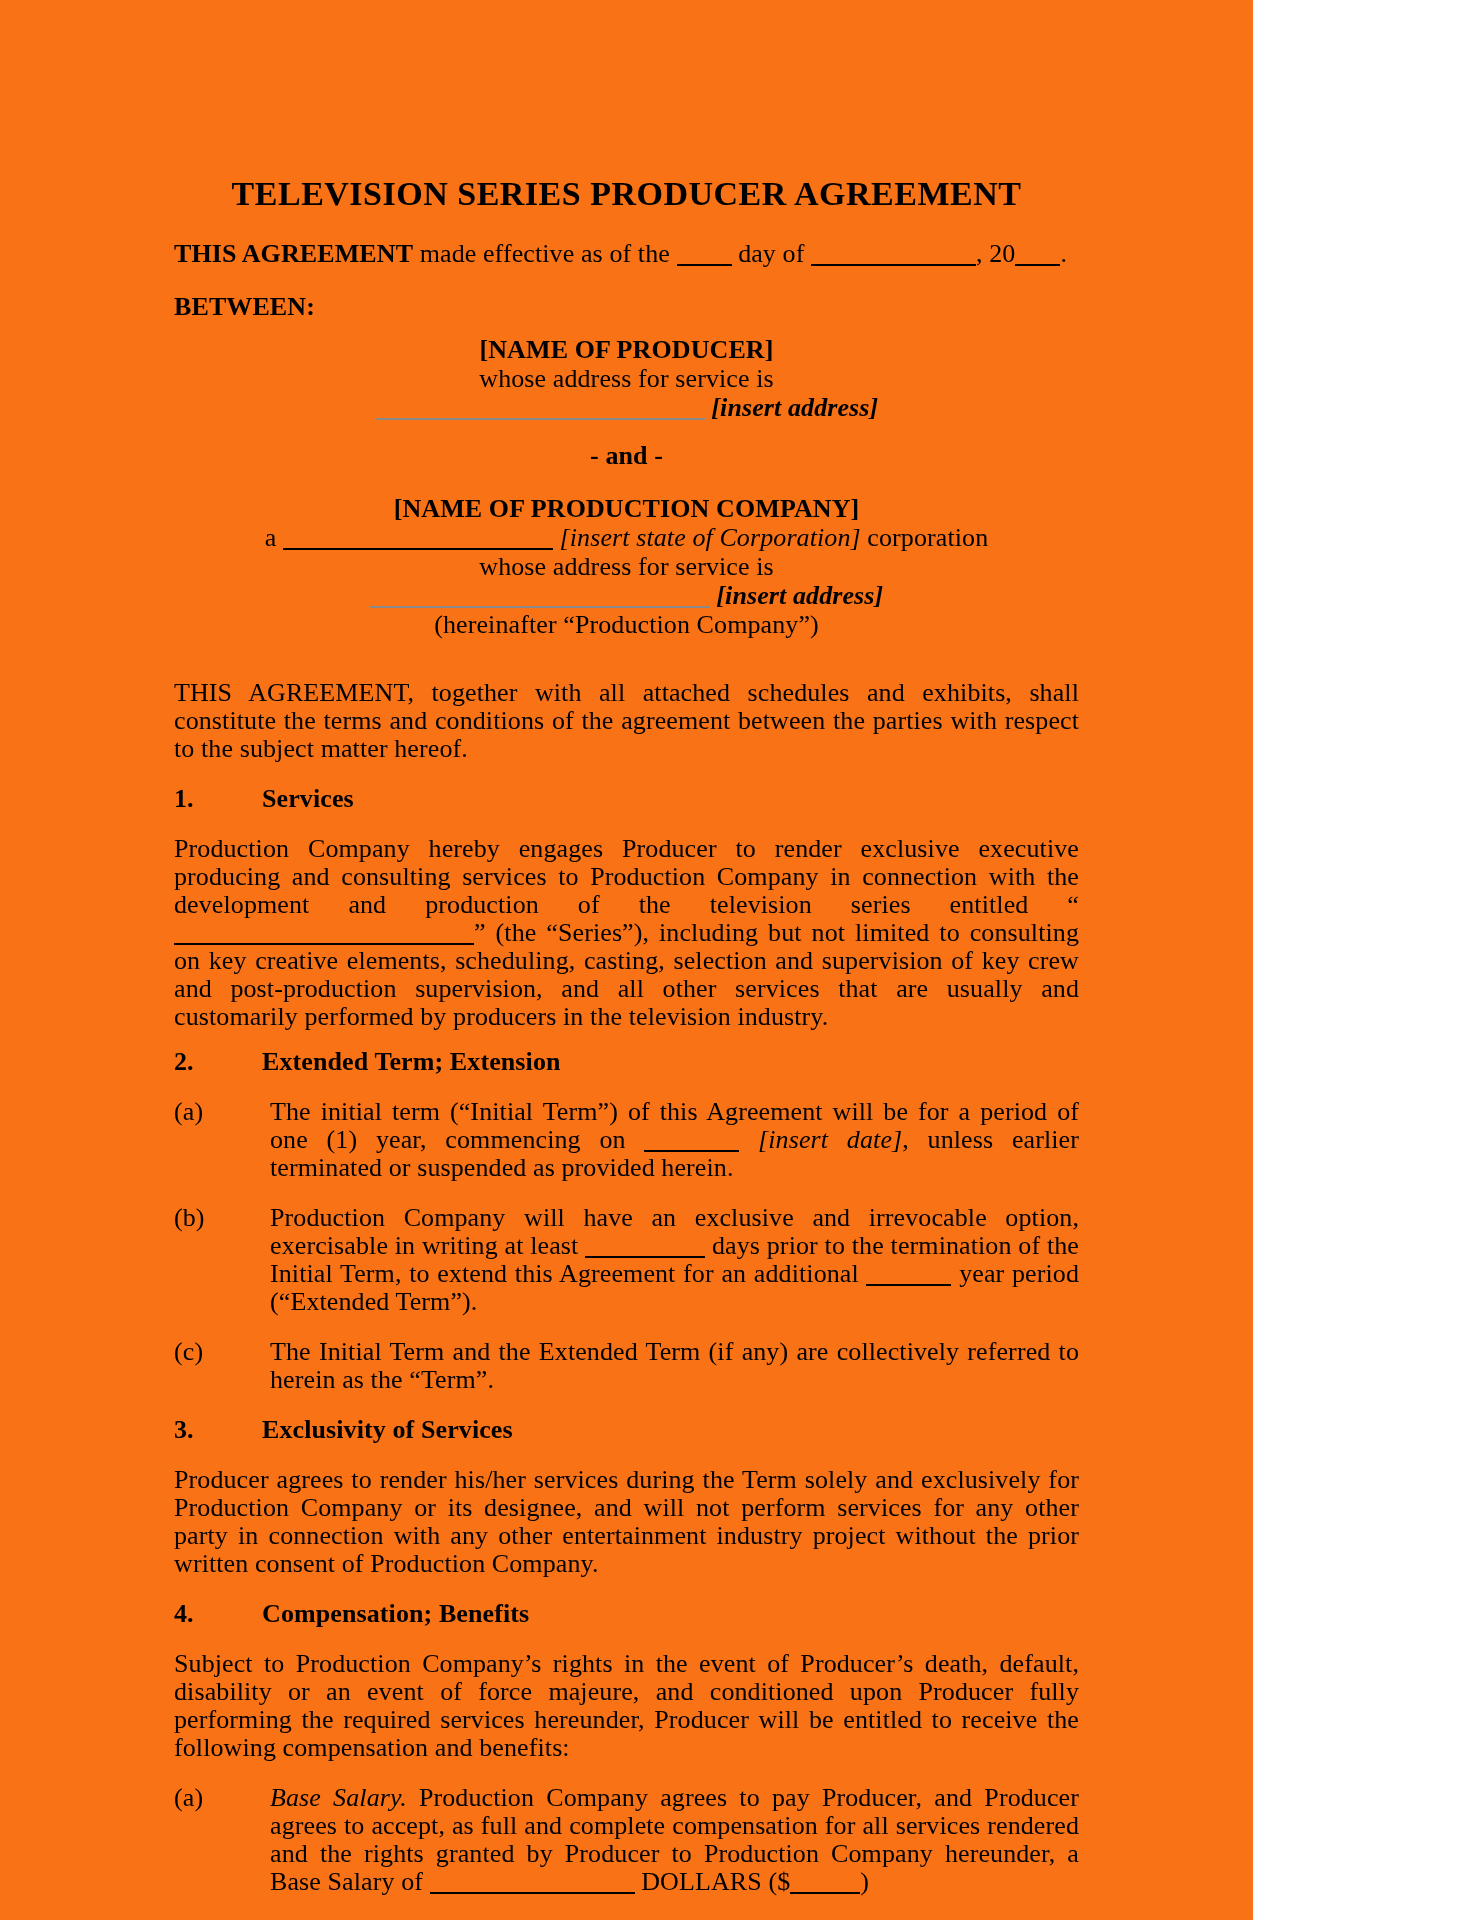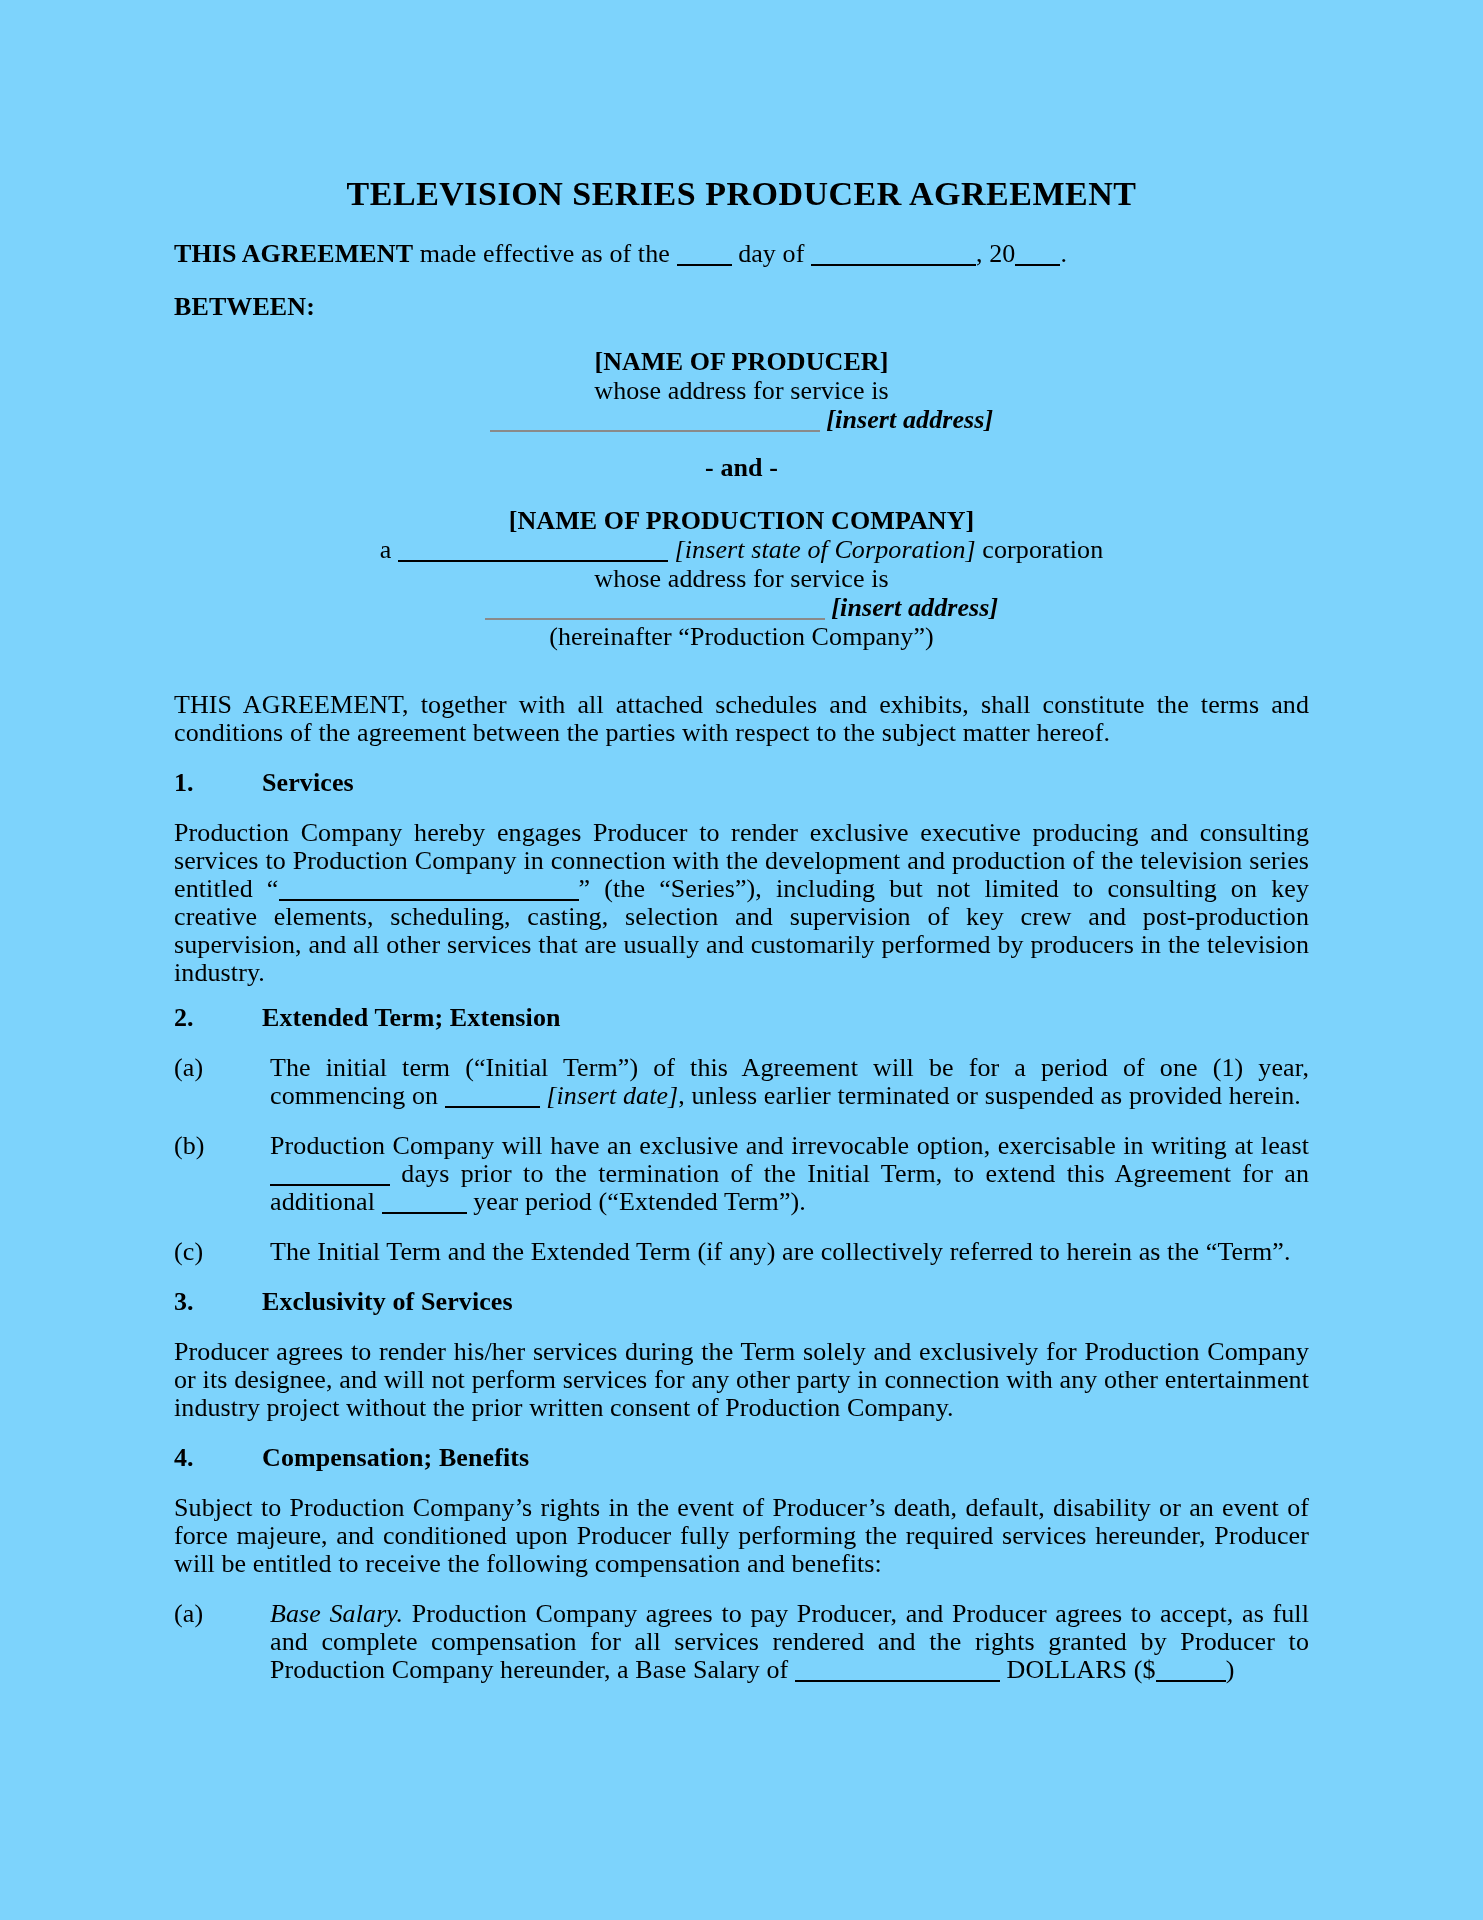--- a/index.html
+++ b/index.html
@@ -2,45 +2,45 @@
 <html><head>
 <meta charset="utf-8">
 <style>
   html, body {
     margin: 0;
     padding: 0;
     background: #ffffff;
   }
   .page {
     position: relative;
-    width: 1483px;
+    width: 1253px;
     height: 1920px;
     box-sizing: border-box;
     padding: 174px 174px 0 174px;
-    background: #7dd3fc;
+    background: #f97316;
     color: #000000;
     font-family: "Liberation Serif", "DejaVu Serif", serif;
     font-size: 26px;
     line-height: 28px;
     letter-spacing: 0.1px;
     overflow: hidden;
   }
   .doc-title {
     text-align: center;
     font-weight: bold;
     font-size: 34px;
     line-height: 40px;
     margin: 0 0 26px 0;
     letter-spacing: 0.5px;
   }
   .block { margin: 0 0 22px 0; }
   .mb17 { margin-bottom: 17px; }
   .mb24 { margin-bottom: 24px; }
   .mb25 { margin-bottom: 25px; }
-  .mb26 { margin-bottom: 26px; }
+  .mb26 { margin-bottom: 14px; }
   .mb40 { margin-bottom: 40px; }
   .just { text-align: justify; }
   .center { text-align: center; }
   .cblock { line-height: 29px; }
   .b { font-weight: bold; }
   .i { font-style: italic; text-align: right; }
   .bi { font-weight: bold; font-style: italic; }
   .heading { font-weight: bold; }
   .hnum { display: inline-block; width: 88px; }
   .item { display: flex; }

